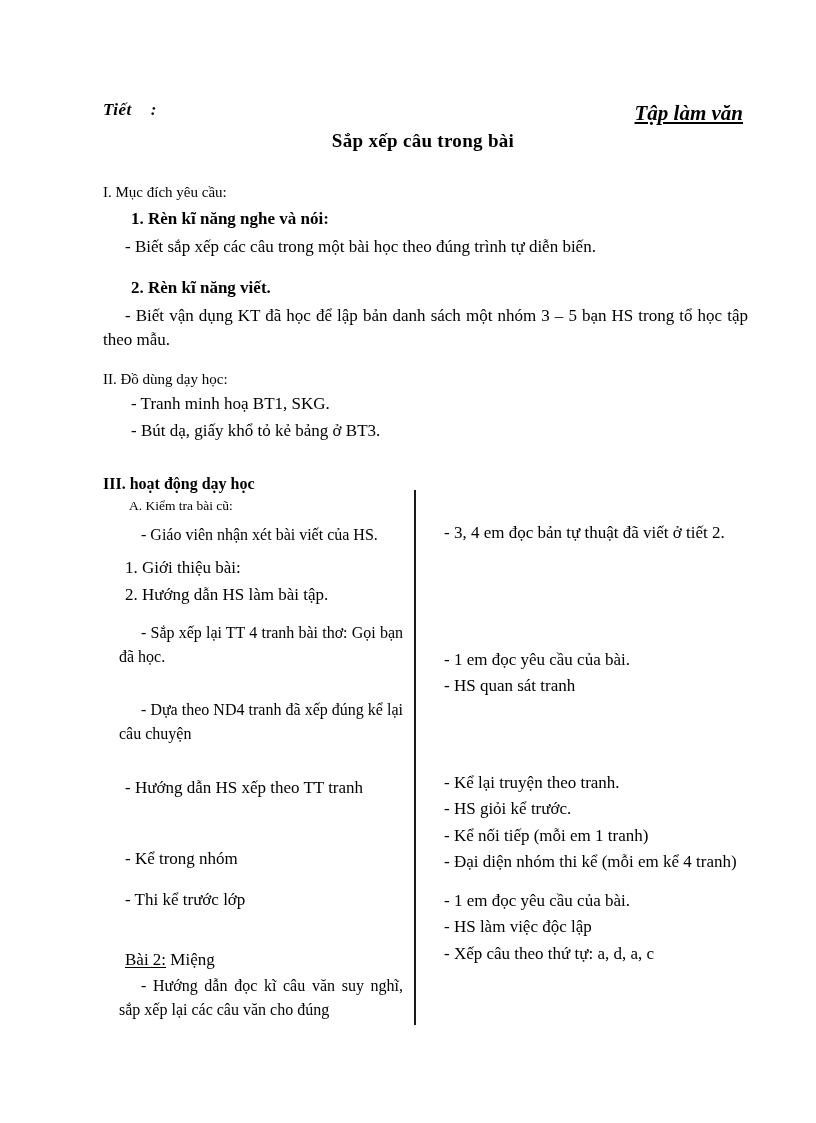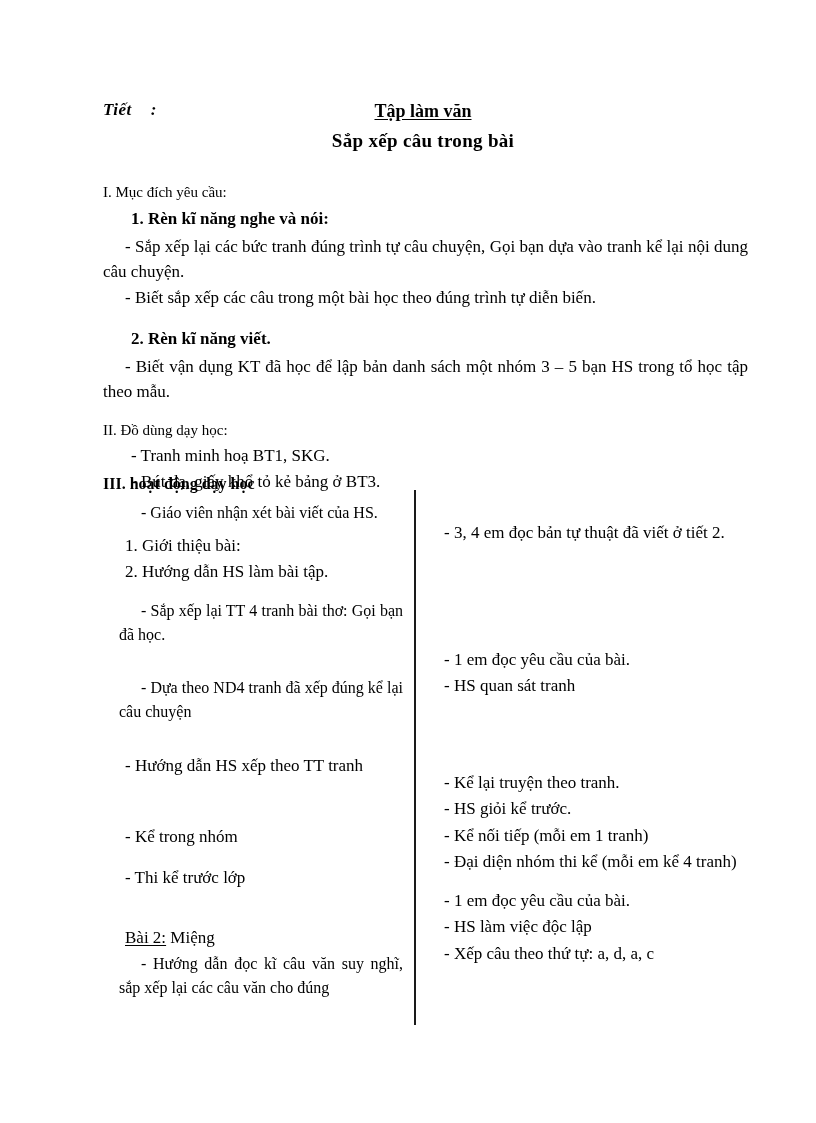--- a/index.html
+++ b/index.html
@@ -45,23 +45,24 @@
     font-style: italic;
     font-size: 17px;
     letter-spacing: 0.5px;
     white-space: pre;
   }
   .subject-title {
     position: absolute;
     left: 0;
     right: 0;
     top: 1px;
-    text-align: center;
-    font-weight: bold;
-    font-size: 18px;
+    text-align: right;
+    font-weight: bold;
+    font-style: italic;
+    font-size: 21px;
     text-decoration: underline;
     text-underline-offset: 2px;
   }
   .lesson-title {
     margin-top: 2px;
     text-align: center;
     font-weight: bold;
     font-size: 19px;
     letter-spacing: 0.3px;
   }
@@ -198,21 +199,20 @@
       <span class="subject-title">Tập làm văn</span>
     </div>
     <div class="lesson-title">Sắp xếp câu trong  bài</div>
   </div>
 
   <div class="body-block">
 
     <div class="sec-head">I. Mục đích  yêu cầu:</div>
 
     <div class="sub-head">1. Rèn kĩ năng nghe và nói:</div>
-    <div class="para">- Sắp xếp lại  các bức tranh đúng trình tự câu chuyện, Gọi bạn dựa vào tranh kể lại nội dung câu chuyện.</div>
     <div class="para">- Biết sắp xếp các câu trong một bài học theo đúng trình tự diễn biến.</div>
 
     <div class="gap-sm"></div>
 
     <div class="sub-head">2. Rèn kĩ năng viết.</div>
     <div class="para">- Biết vận dụng KT đã học để lập bản danh sách một nhóm 3 – 5 bạn HS trong tổ học tập theo mẫu.</div>
 
     <div class="gap-md"></div>
 
     <div class="sec-head">II. Đồ dùng  dạy học:</div>
@@ -221,20 +221,21 @@
   </div>
 
   <div class="cols-wrap">
 
     <div class="divider"></div>
 
     <div class="col-left">
 
       <div class="roman-head">III. hoạt động dạy học</div>
 
+      <div class="small-head">A. Kiểm tra bài cũ:</div>
 
       <div class="sp4"></div>
       <div class="ltxt">- Giáo viên nhận xét bài viết của HS.</div>
 
       <div class="sp4"></div>
 
       <div class="sp4"></div>
       <div class="num-head">1. Giới thiệu bài:</div>
       <div class="num-head">2. Hướng dẫn HS làm bài tập.</div>
 

